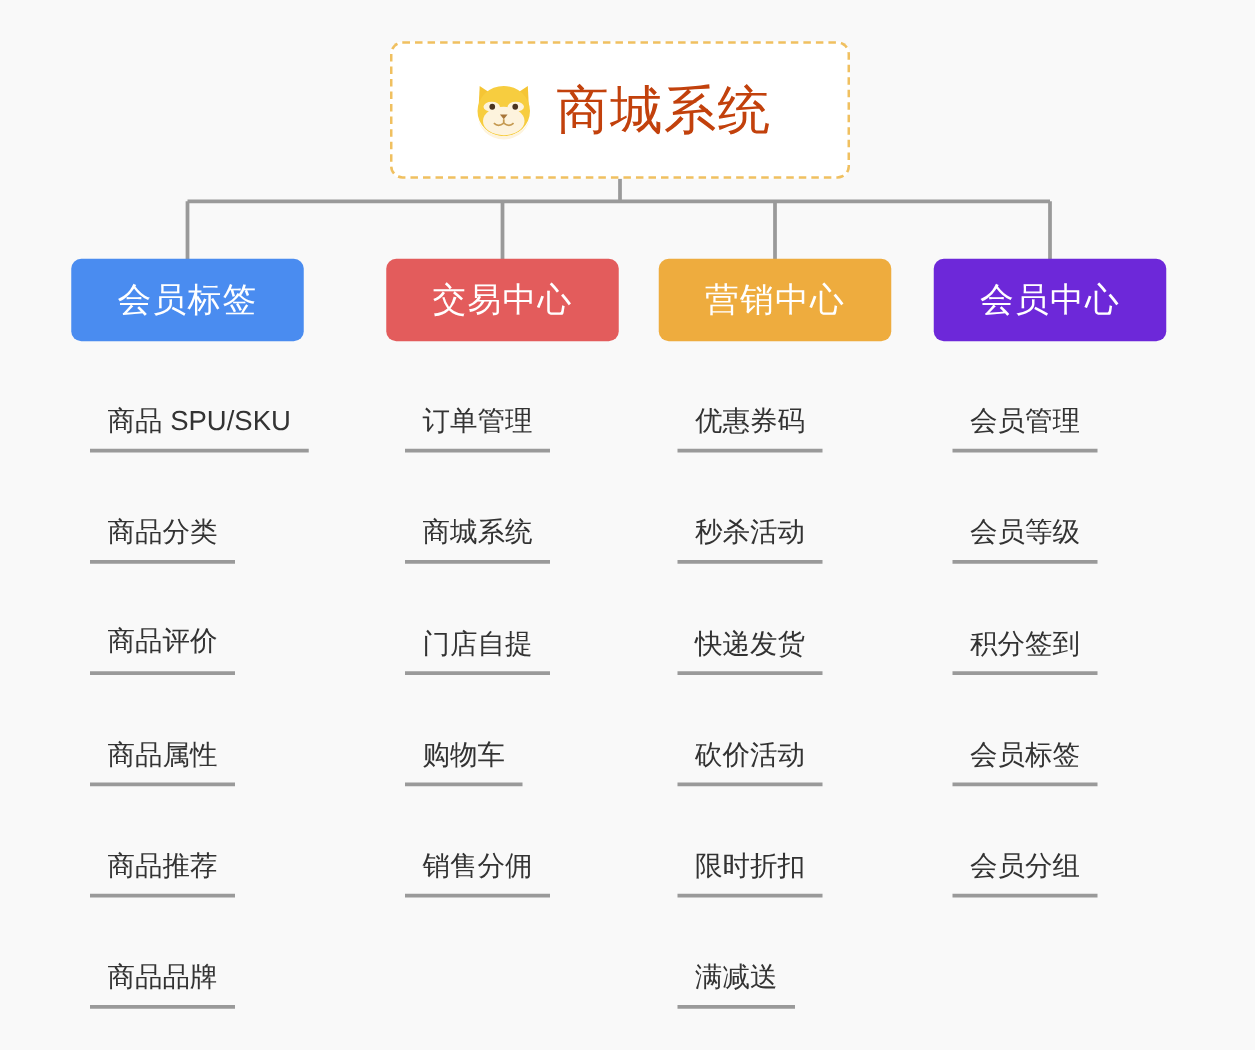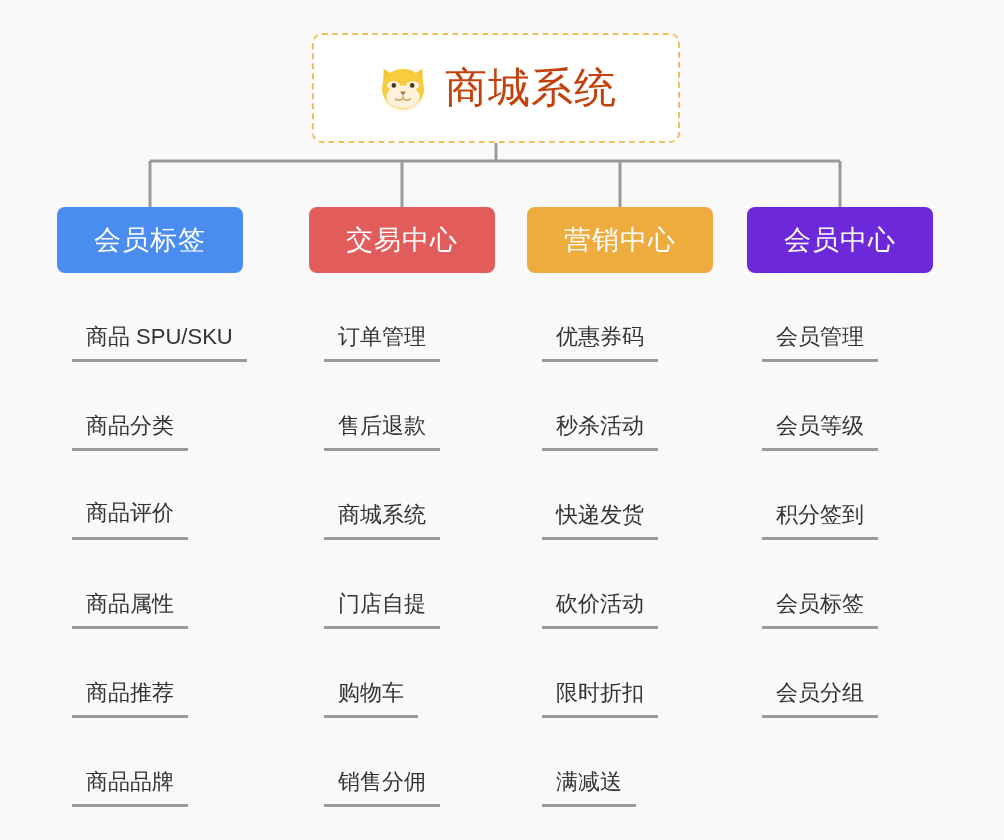--- a/index.html
+++ b/index.html
@@ -198,23 +198,20 @@
     <div class="branch-header" style="background: rgb(227, 92, 92);">
       <span>交易中心</span>
     </div>
     <div class="branch-body">
       <div class="branch-stem" style="background: rgb(154, 154, 154);"></div>
       <ul class="leaf-list">
         <li class="leaf-item">
             <span class="leaf-label" style="border-bottom-color: rgb(154, 154, 154);">订单管理</span>
           </li>
         <li class="leaf-item">
-            <span class="leaf-label" style="border-bottom-color: rgb(154, 154, 154);">售后退款</span>
-          </li>
-        <li class="leaf-item">
             <span class="leaf-label" style="border-bottom-color: rgb(154, 154, 154);">商城系统</span>
           </li>
         <li class="leaf-item">
             <span class="leaf-label" style="border-bottom-color: rgb(154, 154, 154);">门店自提</span>
           </li>
         <li class="leaf-item">
             <span class="leaf-label" style="border-bottom-color: rgb(154, 154, 154);">购物车</span>
           </li>
         <li class="leaf-item">
             <span class="leaf-label" style="border-bottom-color: rgb(154, 154, 154);">销售分佣</span>

